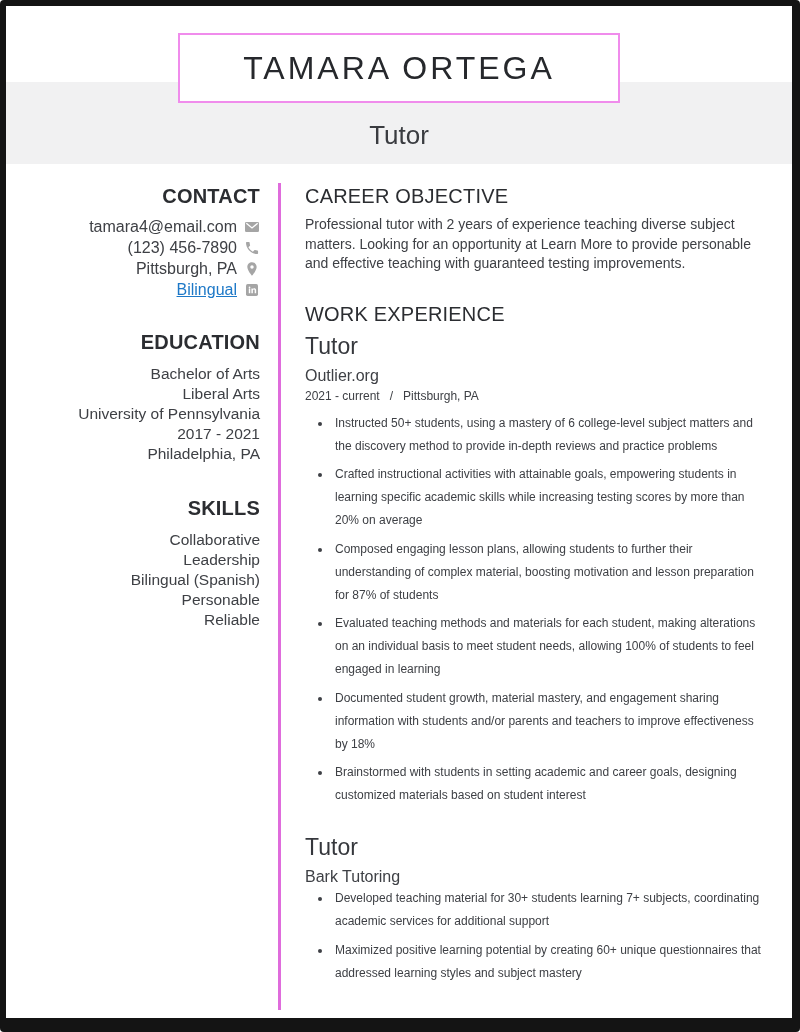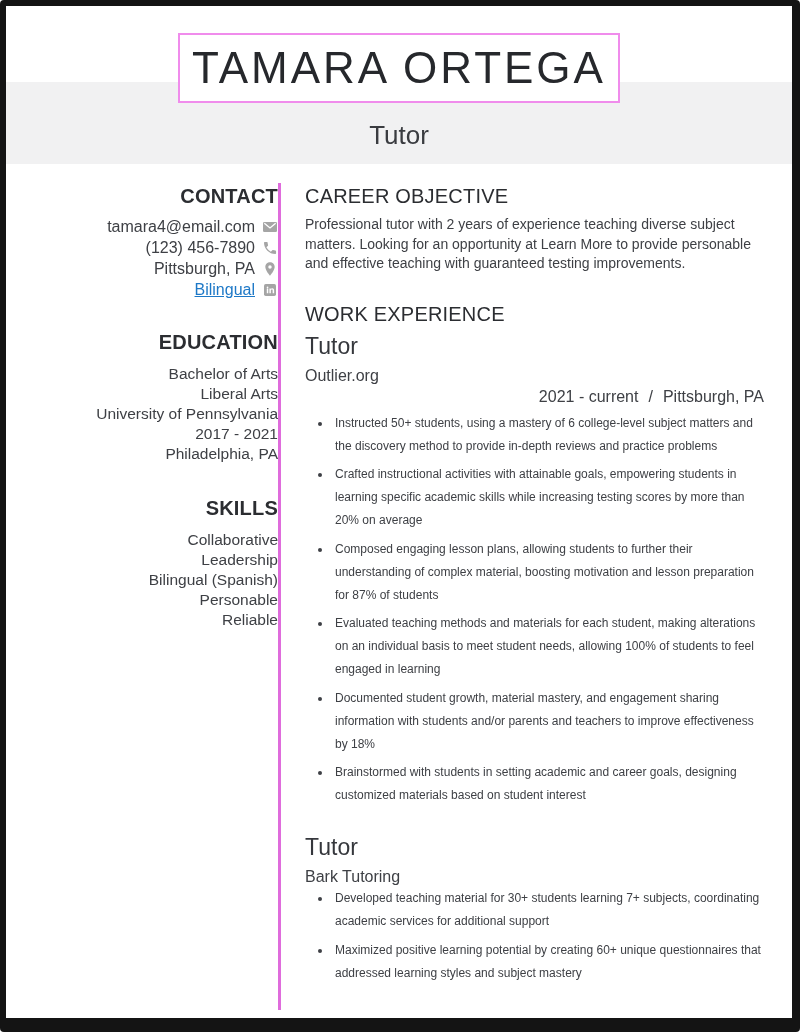--- a/index.html
+++ b/index.html
@@ -31,27 +31,27 @@
     padding-bottom:13px;
   }
   .subtitle { font-size:26px; color:#3a3c40; }
   .name-box {
     position:absolute; top:27px; left:50%; transform:translateX(-50%);
     width:442px; height:70px; background:#fff;
     border:2px solid var(--box-border);
     display:flex; align-items:center; justify-content:center;
   }
   .name {
-    font-size:44px; font-weight:500; letter-spacing:3px; color:#26282c;
+    font-size:32px; font-weight:500; letter-spacing:3px; color:#26282c;
     white-space:nowrap;
   }
   
   .content { display:flex; margin-top:19px; align-items:flex-start; }
   .sidebar {
-    width:272px; flex:none; padding-top:2px;
+    width:272px; flex:none; padding-right:18px; padding-top:2px;
     text-align:right; color:var(--body);
   }
   .main {
     flex:1; border-left:3px solid var(--accent);
     padding:2px 28px 20px 24px; color:var(--body);
   }
   
   .side-heading {
     font-size:20px; font-weight:bold; color:var(--heading);
     margin-bottom:10px; letter-spacing:0.2px;
@@ -65,21 +65,21 @@
   .link { color:var(--link); text-decoration:underline; cursor:pointer; }
   .side-item { font-size:15.5px; line-height:20px; }
   
   .main-heading {
     font-size:20px; font-weight:normal; color:var(--heading);
     letter-spacing:0.2px; margin-bottom:7px;
   }
   .objective { font-size:14px; line-height:19.5px; margin-bottom:29px; }
   .job-title { font-size:23px; font-weight:normal; color:#35373c; margin-bottom:5px; }
   .company { font-size:16px; line-height:21px; }
-  .dates-row { font-size:16px; line-height:21px; margin-bottom:5px;text-align:right; }
+  .dates-row { font-size:12px; line-height:21px; margin-bottom:5px; }
   .slash { margin:0 10px; }
   ul.bullets { margin-left:27px; }
   ul.bullets li {
     font-size:12px; line-height:23px; margin-bottom:5.5px;
     padding-left:3px;
   }
   .job2 { margin-top:27px; }
 </style>
 </head>
 <body>

